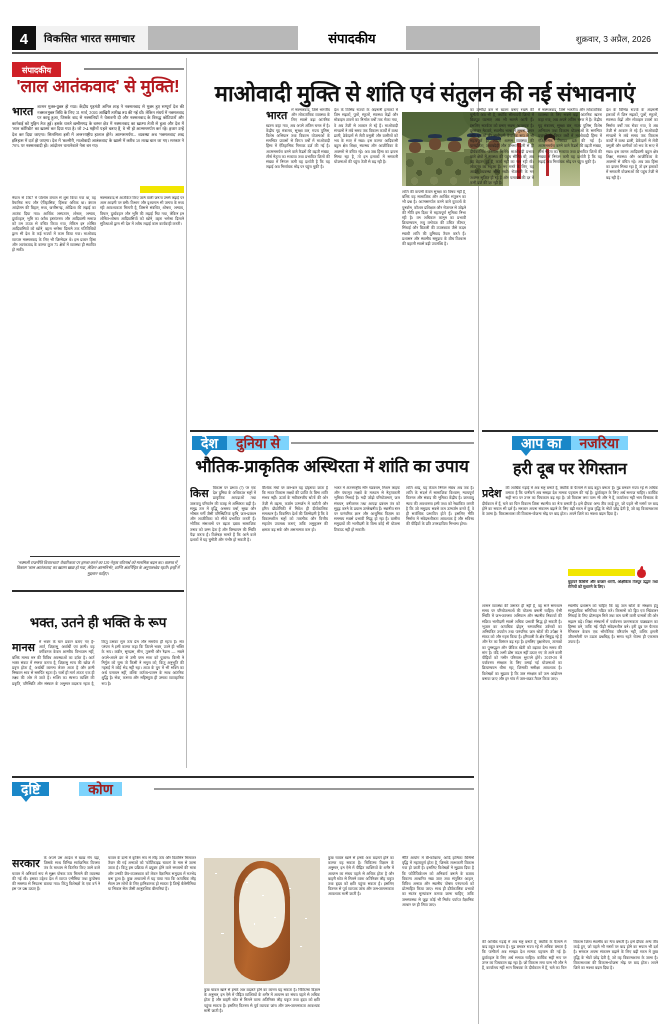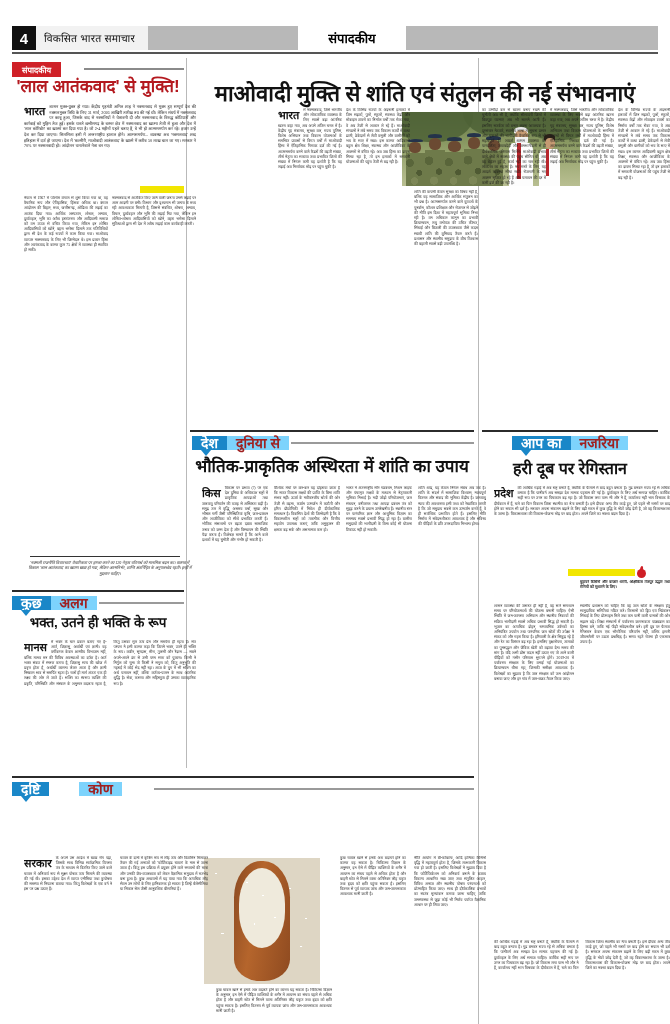--- a/index.html
+++ b/index.html
@@ -26,21 +26,21 @@
   .page-num{
     width:24px;background:#111;color:#fff;
     display:flex;align-items:center;justify-content:center;
     font-family:"Liberation Sans","DejaVu Sans",sans-serif;
     font-weight:bold;font-size:15px;
   }
   .paper-name{
     background:#f2f2f2;color:#111;
     display:flex;align-items:center;padding:0 8px;
     font-family:"Liberation Sans","DejaVu Sans",sans-serif;
-    font-weight:normal;font-size:10.5px;letter-spacing:.2px;
+    font-weight:bold;font-size:10.5px;letter-spacing:.2px;
     width:112px;box-sizing:border-box;
   }
   .sec-name{
     flex:0 0 108px;background:#ffffff;color:#000;
     display:flex;align-items:center;justify-content:center;
     font-family:"Liberation Sans","DejaVu Sans",sans-serif;
     font-weight:bold;font-size:13px;
     margin-left:150px;
   }
   .mast-spacer{flex:1;}
@@ -82,21 +82,21 @@
     font-weight:bold;color:#111;line-height:1.1;
     position:absolute;text-align:center;
   }
   .kicker{
     position:absolute;text-align:center;
     font-family:"Liberation Sans","DejaVu Sans",sans-serif;
     font-size:9px;color:#222;
   }
 
   
-  .col{position:absolute;overflow:hidden;margin-left:12px;}
+  .col{position:absolute;overflow:hidden;}
   .txt{
     font-size:4.1px;line-height:5.6px;color:#1c1c1c;
     text-align:justify;word-spacing:.2px;
     font-family:"Liberation Serif","DejaVu Serif",serif;
   }
   .txt.sm{font-size:3.8px;line-height:5.2px;}
   .dropcap{
     float:left;
     font-family:"Liberation Sans","DejaVu Sans",sans-serif;
     font-weight:bold;font-size:11px;color:#111;
@@ -172,20 +172,21 @@
 </head>
 <body>
 
 <div class="page">
 
   <div class="masthead">
     <div class="page-num">4</div>
     <div class="paper-name">विकसित भारत समाचार</div>
     <div class="sec-name">संपादकीय</div>
     <div class="mast-spacer"></div>
+    <div class="mast-date">शुक्रवार, 3 अप्रैल, 2026</div>
   </div>
   <div class="mast-rule"></div>
 
   <div class="vrule" style="left:186px;top:58px;height:710px;"></div>
   <div class="vrule" style="left:478px;top:58px;height:990px;"></div>
   <div class="hrule-dark" style="left:190px;top:430px;width:284px;"></div>
   <div class="hrule-dark" style="left:12px;top:590px;width:172px;"></div>
   <div class="hrule-dark" style="left:12px;top:776px;width:462px;"></div>
   <div class="hrule-dark" style="left:482px;top:430px;width:176px;"></div>
 
@@ -210,25 +211,20 @@
   </div>
   <div class="col" style="left:100px;top:196px;width:84px;height:350px;">
     <div class="txt sm">नक्सलवाद से आतंकित किए जाने वाली जनता उनसे लड़ाई पर आम आदमी पर बनी। विभाग और दृश्यमान भी जनता के मध्य रही आवश्यकता मिलती है, जिससे संबंधित, शोषण, अन्याय, विचार, दुर्व्यवहार और भूमि की लड़ाई मिट गया, लेकिन इन शोषित-शोषण आदिवासियों को खोने, बहरा भरोसा दिलाने सुविधाओं द्वारा भी देश में अवैध लड़ाई काम कार्यवाही करती।</div>
   </div>
 
   <div class="quote-rule" style="left:30px;top:556px;width:150px;"></div>
   <div class="col" style="left:14px;top:560px;width:168px;height:26px;">
     <div class="italic-note">'नक्सली राजनीति विचारधारा' वैचारिकता पर हमला करने का 120 नेतृत्व चरितार्थ को मानसिक बदल का। वास्तव में, विकास 'लाल आतंकवाद' का खात्मा खाद्य हो गया, लेकिन आत्मनिर्भर, शान्ति अंतर्निहित के अनुपलब्धेय रहती। इन्हीं में मुद्रमान चाहिए।</div>
   </div>
 
-  <div class="tagrow" style="left:12px;top:596px;width:172px;">
-    <div class="tag blue">कुछ</div>
-    <div class="tag yellow">अलग</div>
-    <div class="tagline"></div>
-  </div>
 
   <div class="hl" style="left:12px;top:616px;width:172px;font-size:13.5px;">भक्त, उतने ही भक्ति के रूप</div>
 
   <div class="col" style="left:12px;top:640px;width:172px;height:128px;">
     <div class="txt sm" style="column-count:2;column-gap:7px;">
       <span class="dropcap">मानस</span>
       <span>में भक्त के चार प्रकार बताए गए हैं- आर्त, जिज्ञासु, अर्थार्थी एवं ज्ञानी। यह वर्गीकरण केवल शास्त्रीय विभाजन नहीं, बल्कि मानव मन की विविध अवस्थाओं का दर्पण है। आर्त भक्त संकट में स्मरण करता है, जिज्ञासु सत्य की खोज में प्रवृत्त होता है, अर्थार्थी कामना लेकर आता है और ज्ञानी निष्काम भाव से समर्पित रहता है। चारों ही मार्ग अंततः एक ही लक्ष्य की ओर ले जाते हैं। भक्ति का स्वरूप व्यक्ति की प्रकृति, परिस्थिति और संस्कार के अनुसार बदलता रहता है, किंतु उसका मूल तत्व प्रेम और समर्पण ही रहता है। संत परंपरा ने इसी कारण कहा कि जितने भक्त, उतने ही भक्ति के रूप। कबीर, सूरदास, मीरा, तुलसी और रैदास — सबने अपने-अपने ढंग से उसी परम सत्ता को पुकारा। किसी ने निर्गुण को चुना तो किसी ने सगुण को, किंतु अनुभूति की गहराई में कोई भेद नहीं रहा। आज के युग में भी भक्ति का अर्थ पलायन नहीं, बल्कि कर्तव्य-पालन के साथ आंतरिक शुद्धि है। सेवा, करुणा और सहिष्णुता ही उसका व्यावहारिक रूप है।</span>
     </div>
   </div>
 

